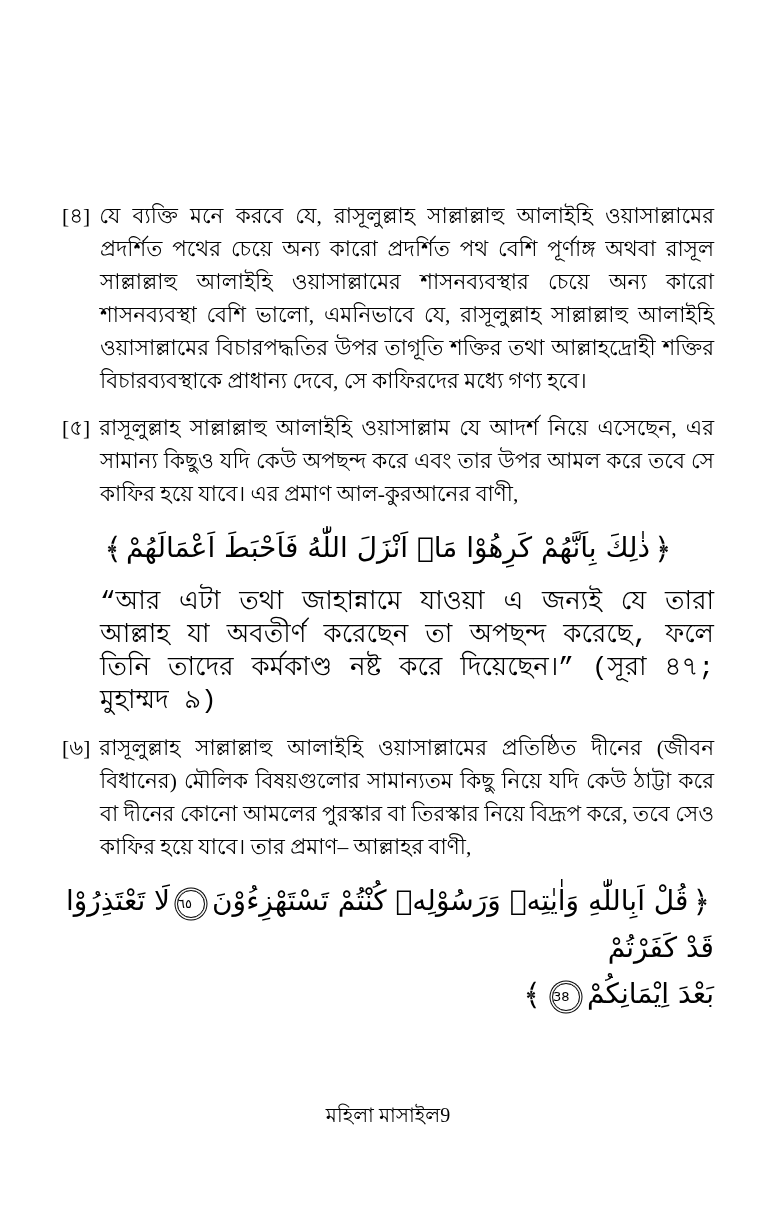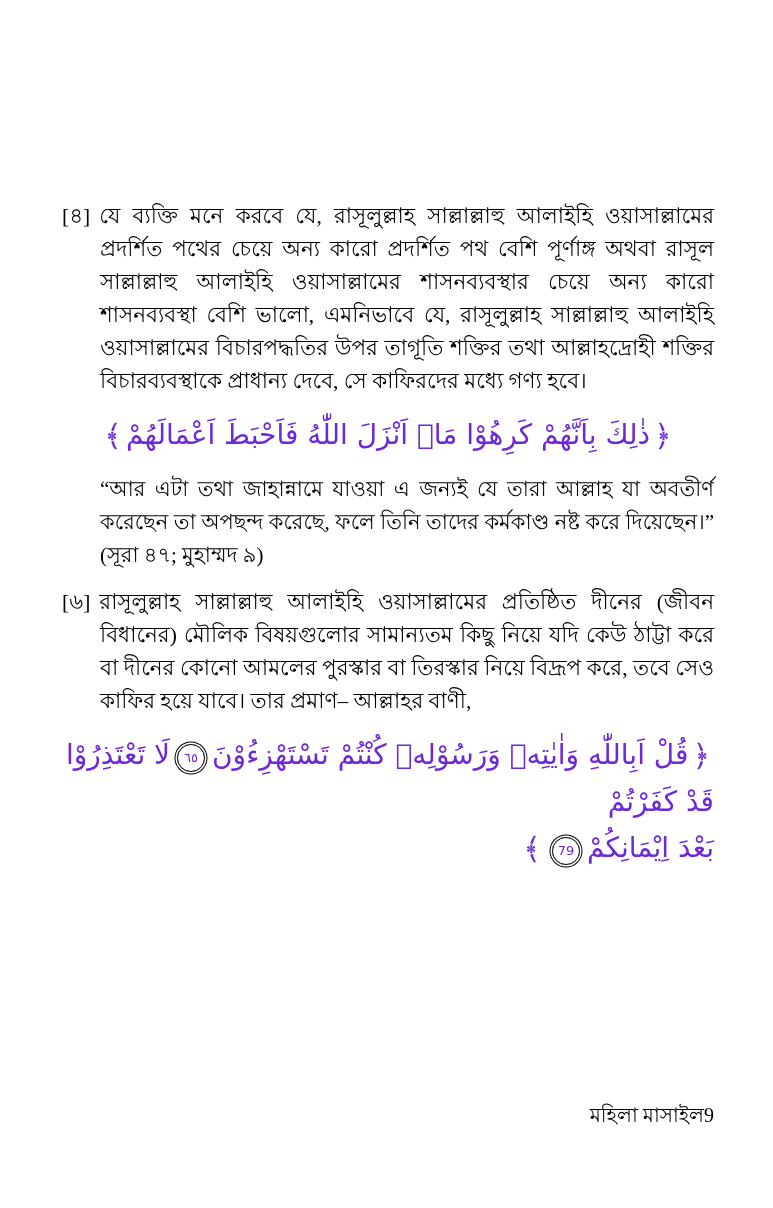--- a/index.html
+++ b/index.html
@@ -22,86 +22,88 @@
   .para{
     font-size:21.5px;
     line-height:33px;
     text-align:justify;
     margin:0 0 14px 0;
     padding-left:38px;
     text-indent:-38px;
   }
   .para .marker{margin-right:9px;}
   .quote{
-    font-size:21px;
+    font-size:26px;
     line-height:33px;
     text-align:justify;
     margin:0 0 14px 38px;
+    font-family:Liberation Mono, monospace;
   }
   .arabic{
     direction:rtl;
     unicode-bidi:isolate;
     font-family:"DejaVu Sans","DejaVu Serif",sans-serif;
     font-size:28px;
     line-height:46px;
-    color:#6d28d9;
+    color:#000000;
   }
   .arabic-center{
     text-align:center;
     margin:4px 0 14px 0;
   }
   .arabic-block{
     text-align:right;
     margin:2px 0 12px 0;
   }
   .ornament{
     font-size:30px;
     vertical-align:-2px;
     padding:0 4px;
   }
   .ayah-circle{
     display:inline-block;
     width:26px;
     height:26px;
     line-height:26px;
-    text-align:center;
+    text-align:left;
     font-size:13px;
     border:1.5px solid #000;
     border-radius:50%;
     box-shadow:0 0 0 1.5px #fff, 0 0 0 2.5px #000;
     margin:0 7px;
     vertical-align:2px;
   }
   .footer{
     position:absolute;
     left:62px;
     top:1100px;
     width:652px;
     display:flex;
-    justify-content:flex-end;
+    justify-content:center;
     align-items:baseline;
     font-size:20px;
   }
 </style>
 </head>
 <body>
 
 <div class="page">
   <div class="content">
 
     <p class="para"><span class="marker">[৪]</span><span>যে ব্যক্তি মনে করবে যে, রাসূলুল্লাহ সাল্লাল্লাহু আলাইহি ওয়াসাল্লামের প্রদর্শিত পথের চেয়ে অন্য কারো প্রদর্শিত পথ বেশি পূর্ণাঙ্গ অথবা রাসূল সাল্লাল্লাহু আলাইহি ওয়াসাল্লামের শাসনব্যবস্থার চেয়ে অন্য কারো শাসনব্যবস্থা বেশি ভালো, এমনিভাবে যে, রাসূলুল্লাহ সাল্লাল্লাহু আলাইহি ওয়াসাল্লামের বিচারপদ্ধতির উপর তাগূতি শক্তির তথা আল্লাহদ্রোহী শক্তির বিচারব্যবস্থাকে প্রাধান্য দেবে, সে কাফিরদের মধ্যে গণ্য হবে।</span></p>
 
+    <p class="para"><span class="marker">[৫]</span><span>রাসূলুল্লাহ সাল্লাল্লাহু আলাইহি ওয়াসাল্লাম যে আদর্শ নিয়ে এসেছেন, এর সামান্য কিছুও যদি কেউ অপছন্দ করে এবং তার উপর আমল করে তবে সে কাফির হয়ে যাবে। এর প্রমাণ আল-কুরআনের বাণী,</span></p>
 
     <div class="arabic arabic-center" dir="rtl"><span class="ornament">﴿</span><span>ذٰلِكَ بِاَنَّهُمْ كَرِهُوْا مَاۤ اَنْزَلَ اللّٰهُ فَاَحْبَطَ اَعْمَالَهُمْ</span><span class="ornament">﴾</span></div>
 
     <p class="quote"><span>“আর এটা তথা জাহান্নামে যাওয়া এ জন্যই যে তারা আল্লাহ যা অবতীর্ণ করেছেন তা অপছন্দ করেছে, ফলে তিনি তাদের কর্মকাণ্ড নষ্ট করে দিয়েছেন।”</span> <span>(সূরা ৪৭; মুহাম্মদ ৯)</span></p>
 
     <p class="para"><span class="marker">[৬]</span><span>রাসূলুল্লাহ সাল্লাল্লাহু আলাইহি ওয়াসাল্লামের প্রতিষ্ঠিত দীনের (জীবন বিধানের) মৌলিক বিষয়গুলোর সামান্যতম কিছু নিয়ে যদি কেউ ঠাট্টা করে বা দীনের কোনো আমলের পুরস্কার বা তিরস্কার নিয়ে বিদ্রূপ করে, তবে সেও কাফির হয়ে যাবে। তার প্রমাণ– আল্লাহর বাণী,</span></p>
 
-    <div class="arabic arabic-block" dir="rtl"><span class="ornament">﴿</span><span>قُلْ اَبِاللّٰهِ وَاٰيٰتِهٖ وَرَسُوْلِهٖ كُنْتُمْ تَسْتَهْزِءُوْنَ</span><span class="ayah-circle">٦٥</span><span>لَا تَعْتَذِرُوْا قَدْ كَفَرْتُمْ</span><br><span>بَعْدَ اِيْمَانِكُمْ</span><span class="ayah-circle">79</span><span class="ornament">﴾</span></div>
+    <div class="arabic arabic-block" dir="rtl"><span class="ornament">﴿</span><span>قُلْ اَبِاللّٰهِ وَاٰيٰتِهٖ وَرَسُوْلِهٖ كُنْتُمْ تَسْتَهْزِءُوْنَ</span><span class="ayah-circle">٦٥</span><span>لَا تَعْتَذِرُوْا قَدْ كَفَرْتُمْ</span><br><span>بَعْدَ اِيْمَانِكُمْ</span><span class="ayah-circle">38</span><span class="ornament">﴾</span></div>
 
 
   </div>
 
   <div class="footer">
     <span>মহিলা মাসাইল</span>
     <span>9</span>
   </div>
 </div>
 

